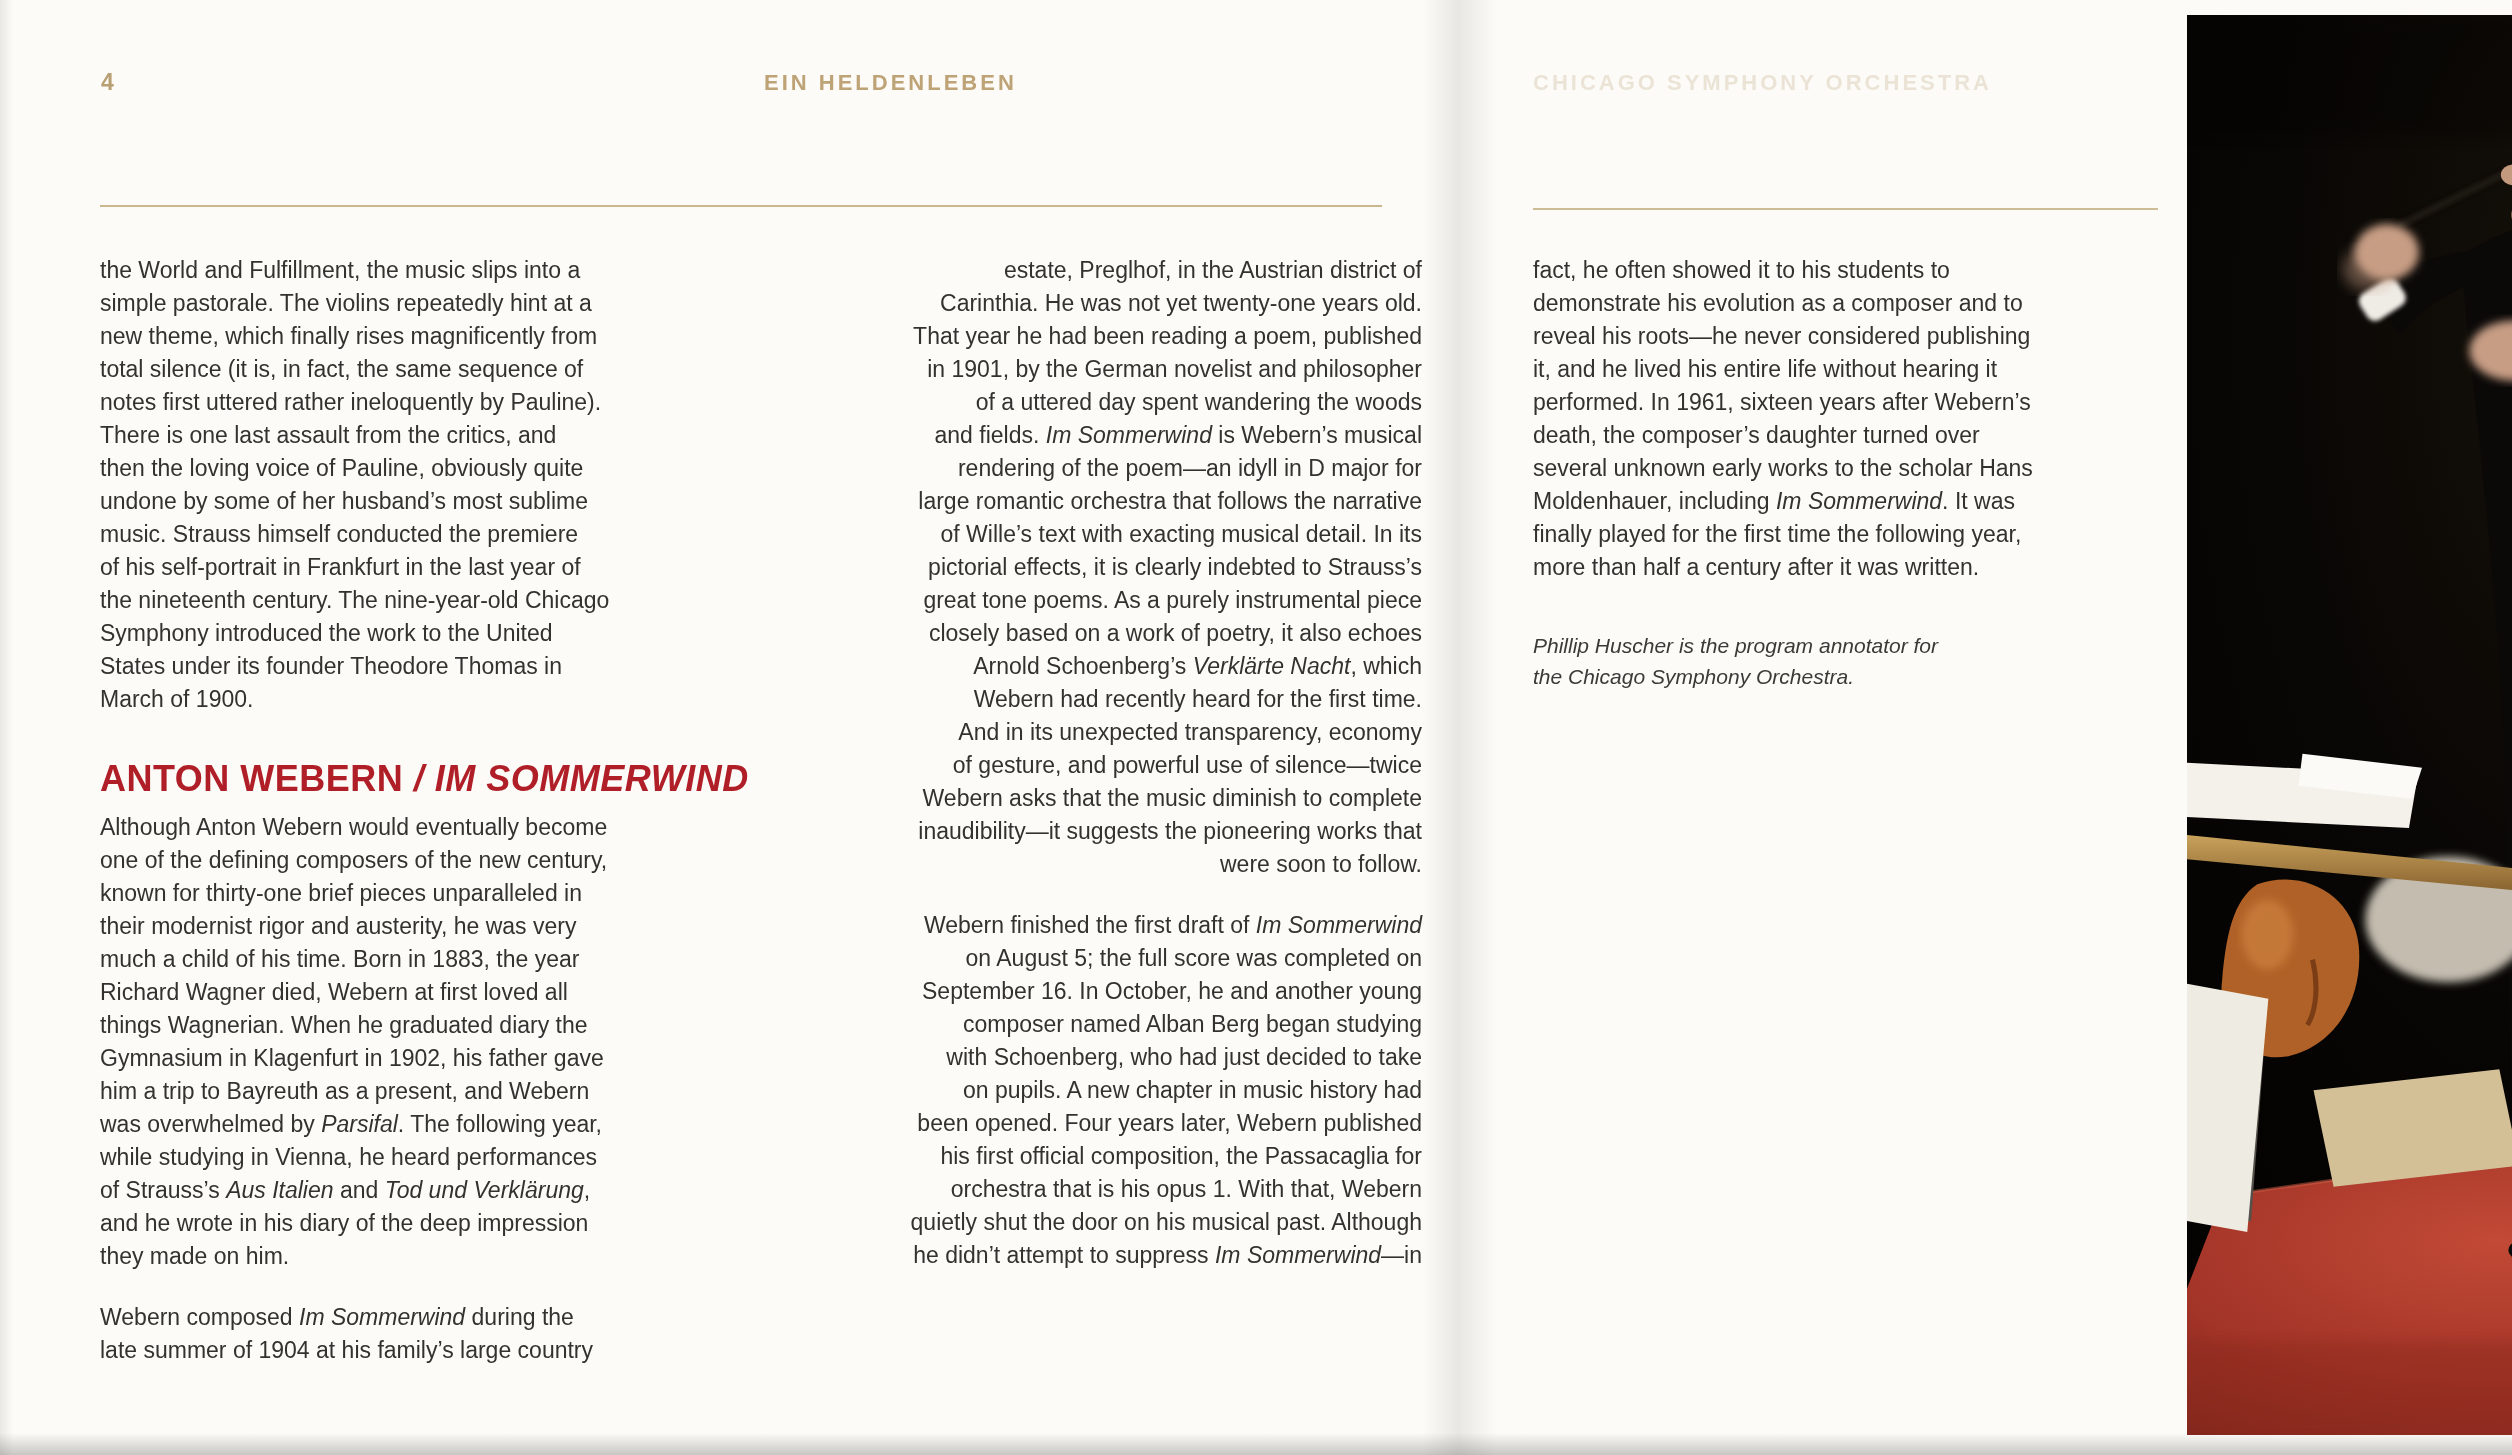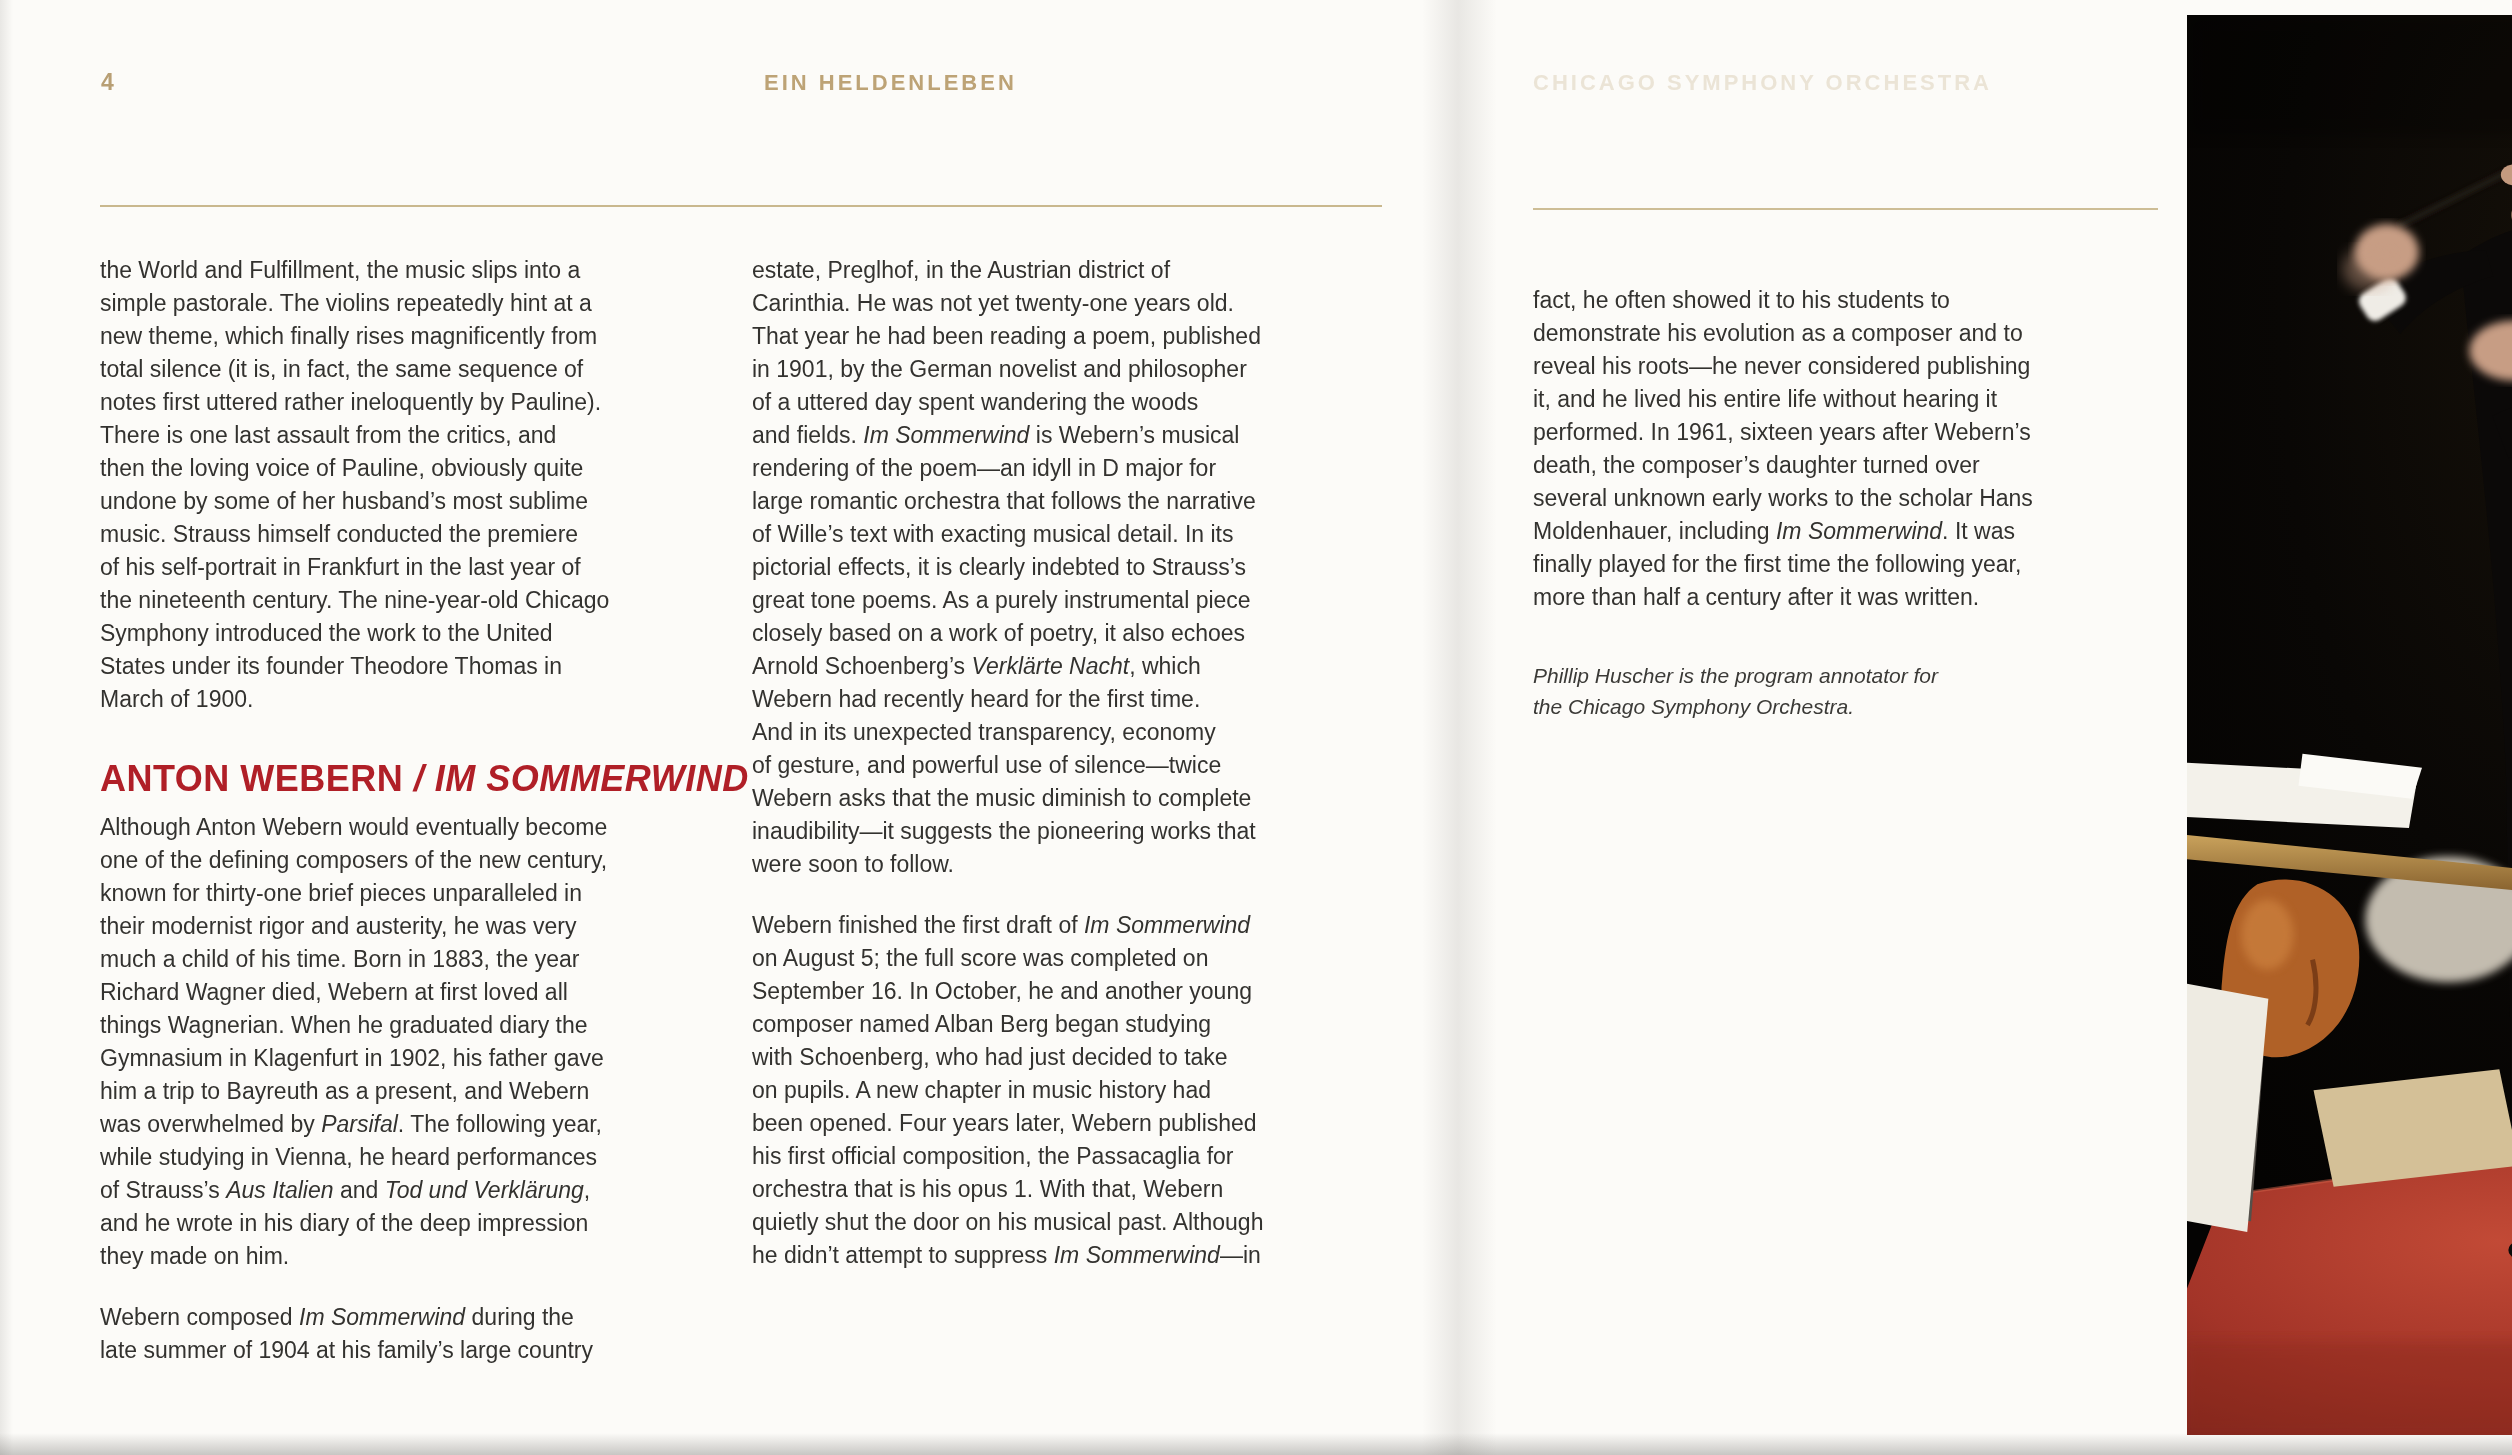--- a/index.html
+++ b/index.html
@@ -12,22 +12,22 @@
   .page-number{position:absolute;left:101px;top:69px;font-size:23px;font-weight:bold;color:#b89f74;}
   .running-title{position:absolute;top:70px;font-size:22px;font-weight:bold;letter-spacing:3px;white-space:nowrap;}
   .running-title.left{left:764px;color:#bda376;}
   .running-title.right{left:1533px;color:#ebe4d6;}
   .rule{position:absolute;height:2px;}
   .rule.left{left:100px;top:205px;width:1282px;background:#c9b88e;}
   .rule.right{left:1533px;top:208px;width:625px;background:#cdbd96;}
   
   .col{position:absolute;top:254px;}
   .col.c1{left:100px;width:623px;}
-  .col.c2{left:752px;width:626px;}
-  .col.c3{left:1533px;width:627px;margin-top:30px;}
+  .col.c2{left:796px;width:626px;text-align:right;}
+  .col.c3{left:1533px;width:627px;}
   .block.para .line{font-size:23px;line-height:33px;color:#33322f;}
   .para + .para{margin-top:28px;}
   .block.heading{margin:44px 0 13px;}
   .block.heading .line{font-size:36px;line-height:38px;font-weight:bold;color:#b01f27;letter-spacing:0.5px;white-space:nowrap;}
   .block.credit{margin-top:46px;text-align:left;}
   .block.credit .line{font-size:21px;line-height:31px;color:#3b3a37;}
   
   .gutter-shadow{position:absolute;left:1422px;top:0;width:75px;height:100%;
     background:linear-gradient(90deg,rgba(0,0,0,0),rgba(100,95,88,.13) 48%,rgba(0,0,0,0));}
   .bottom-shadow{position:absolute;left:0;bottom:0;width:100%;height:22px;

